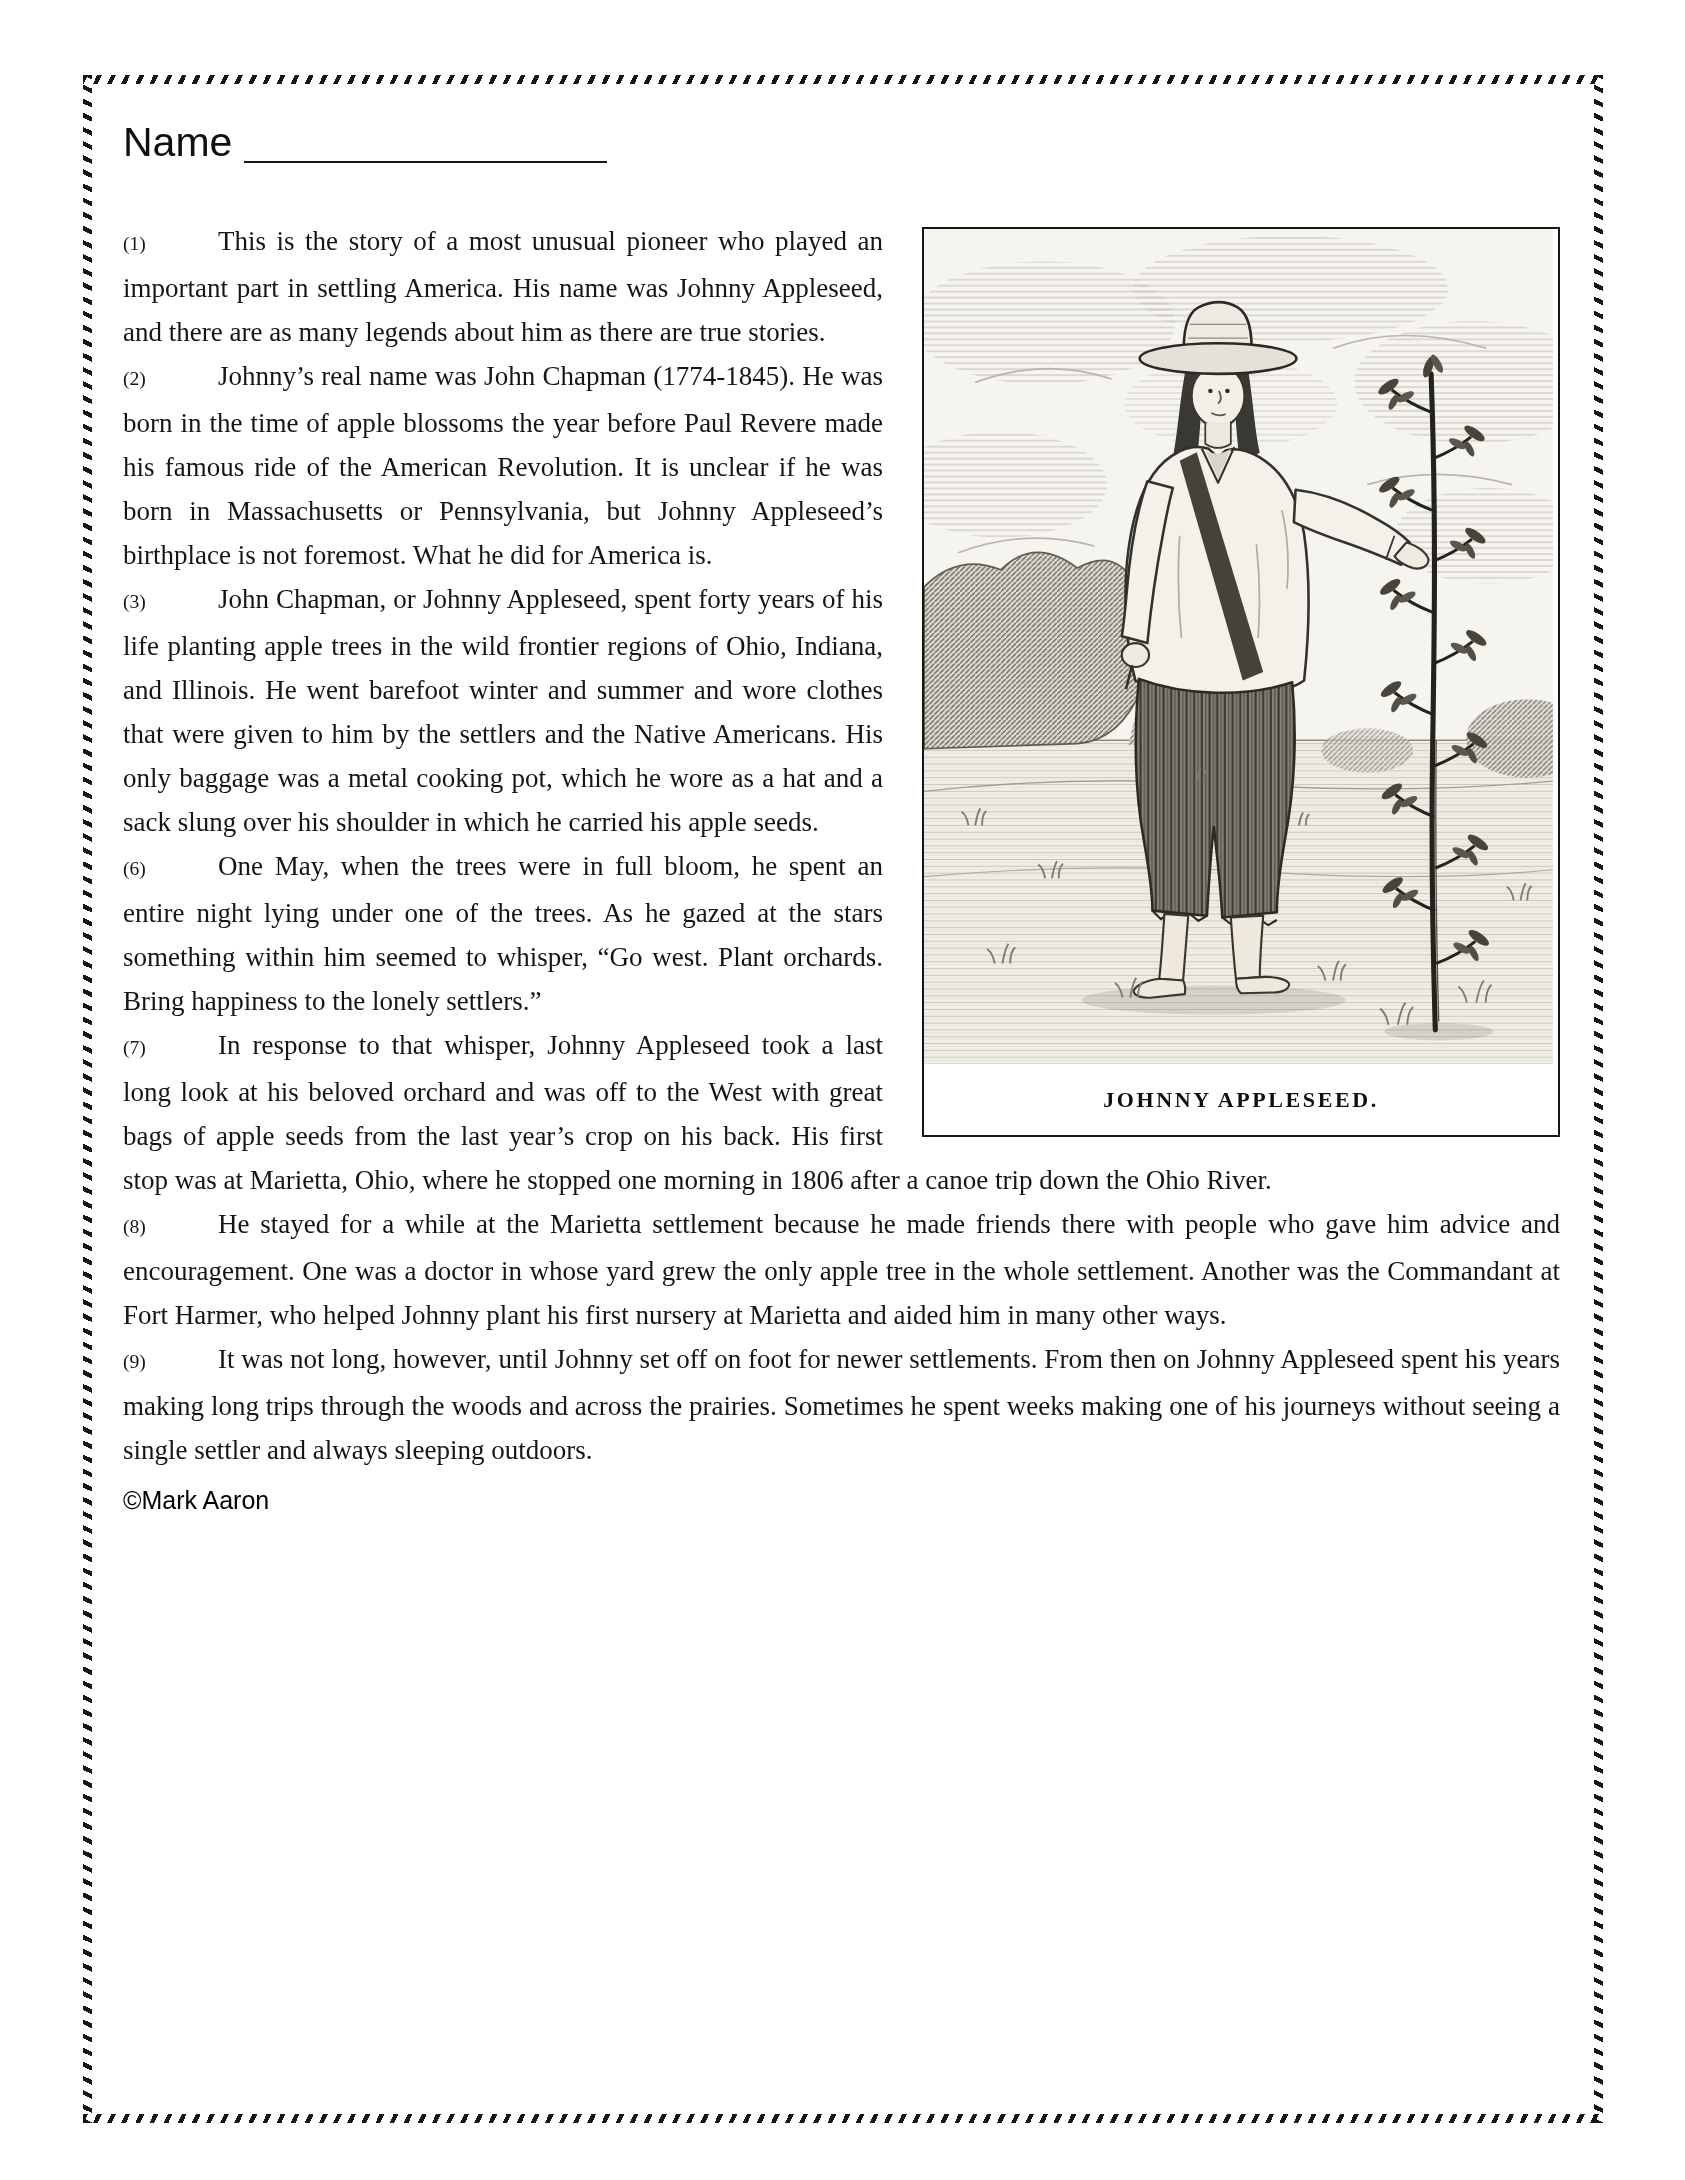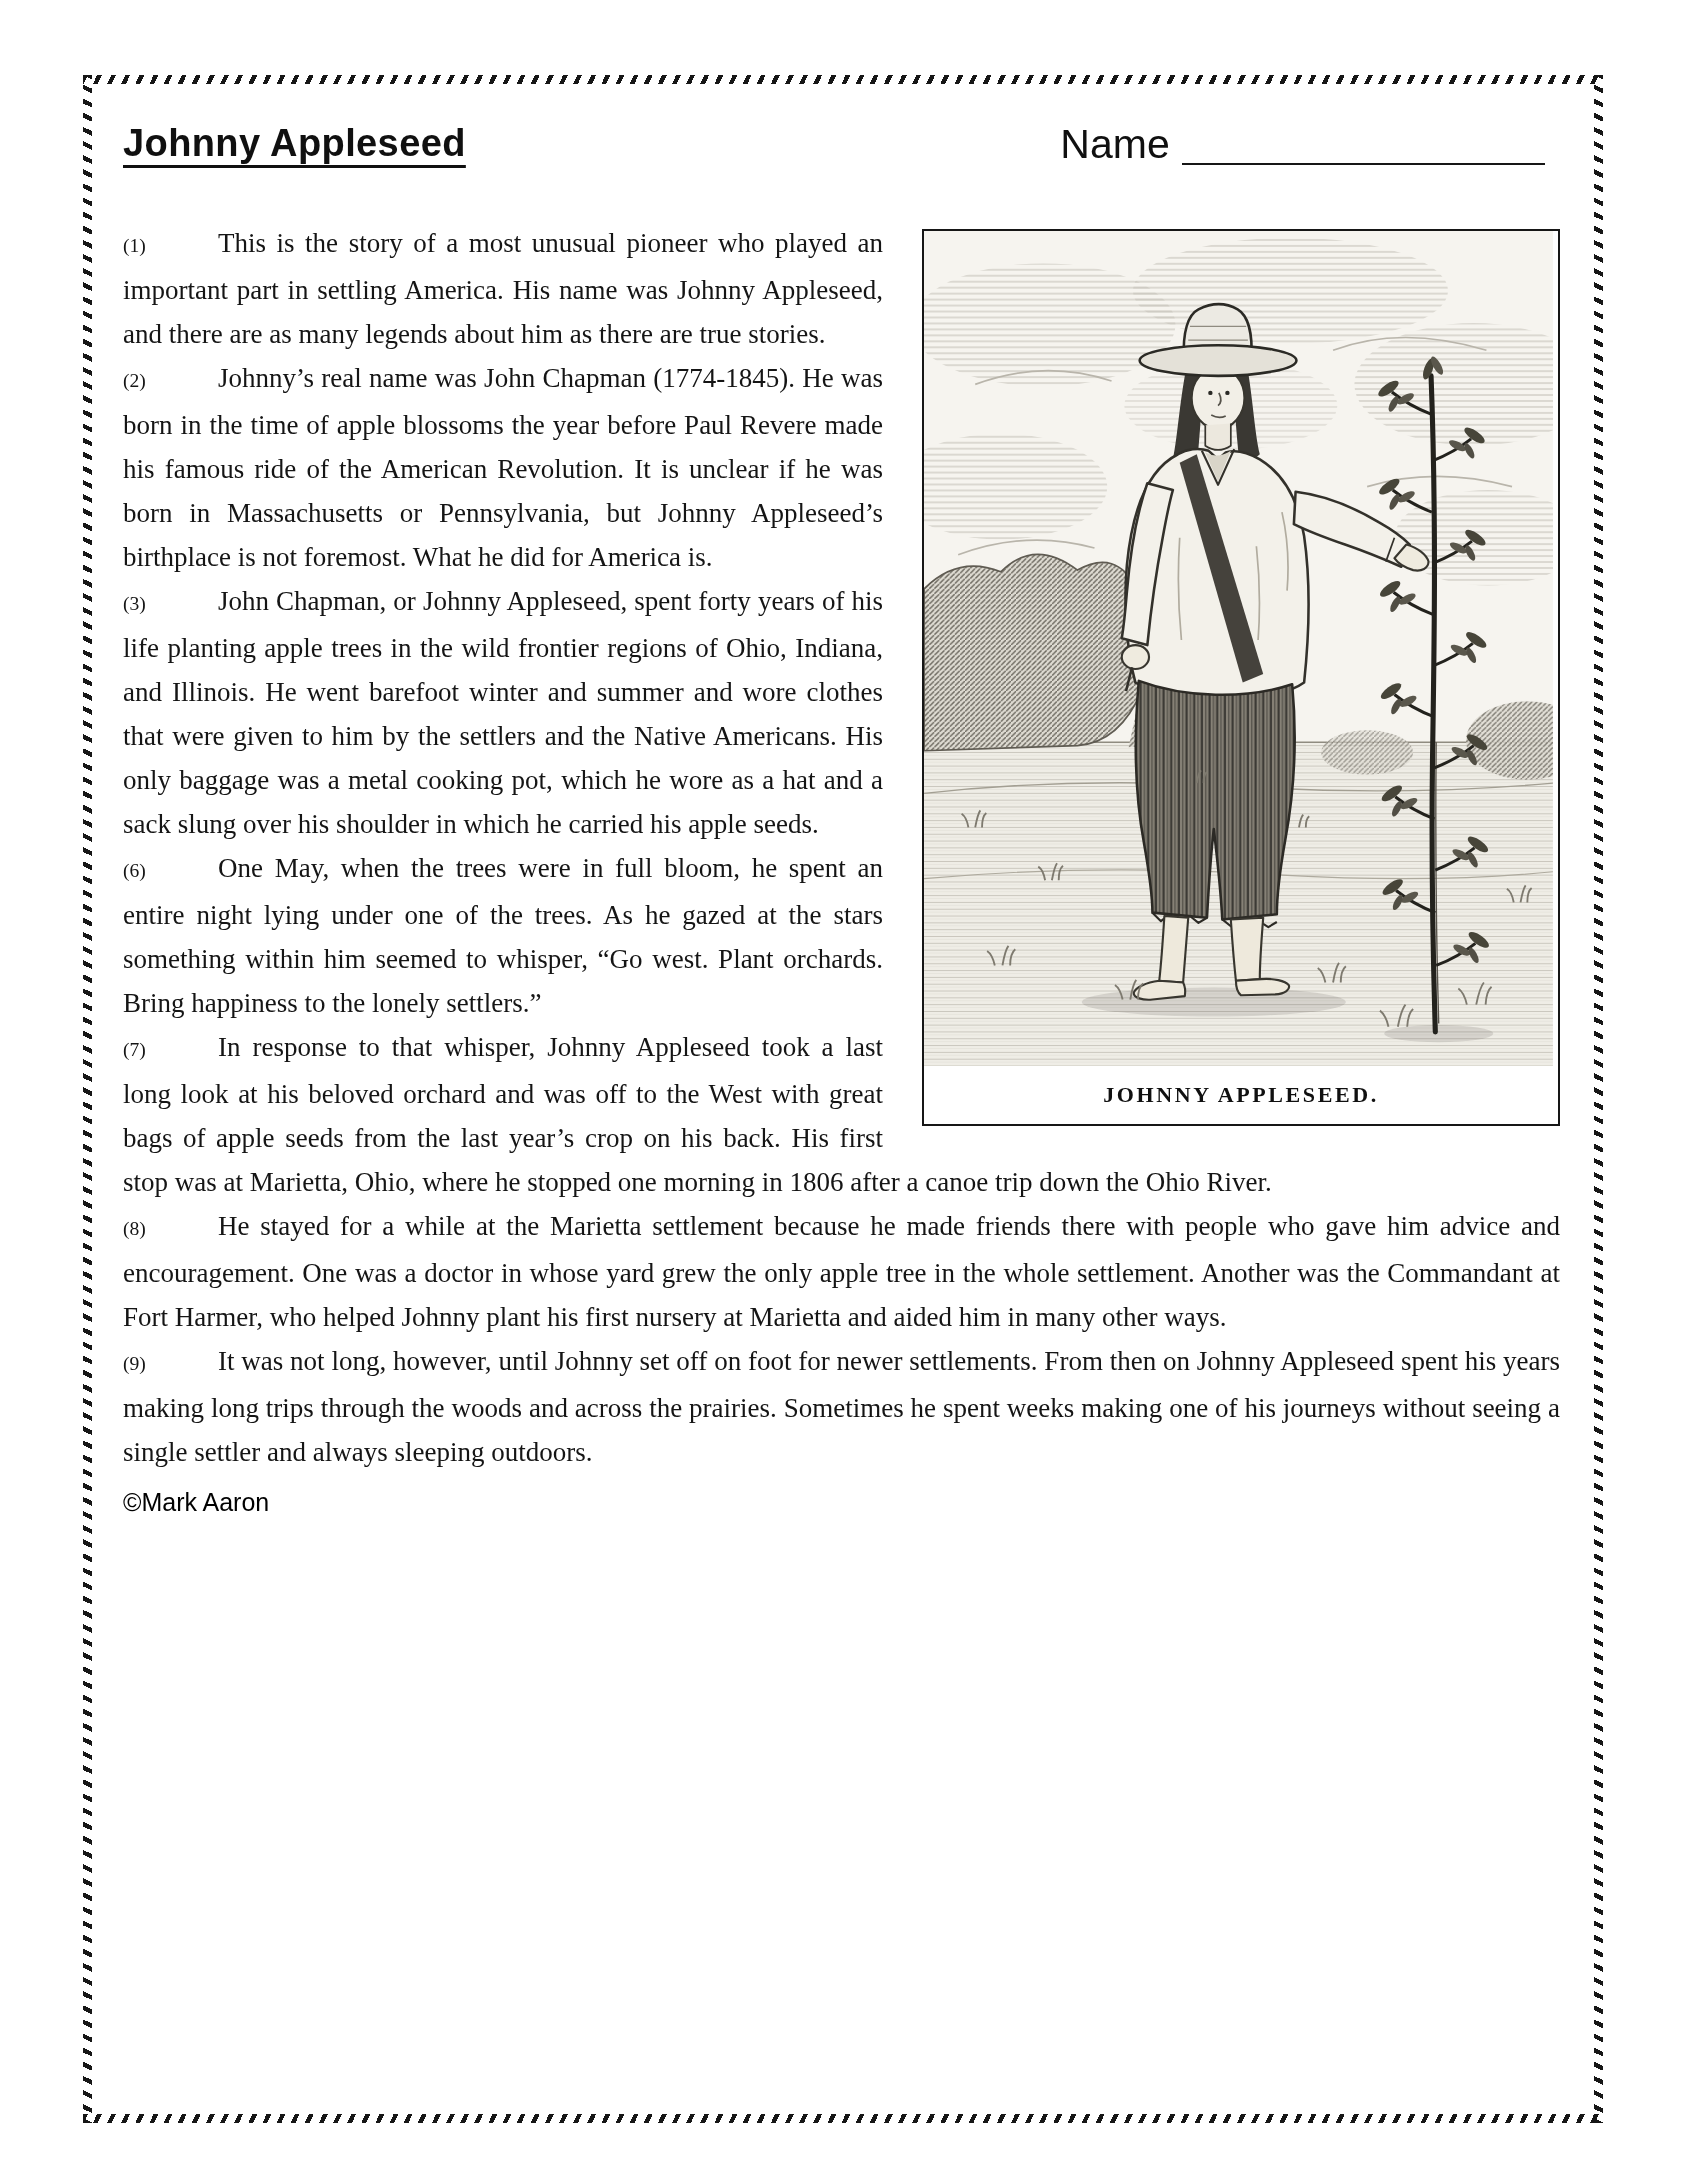--- a/index.html
+++ b/index.html
@@ -38,41 +38,40 @@
   .doc-body{font-size:27px;line-height:44px;text-align:justify;color:#151515;}
   .para{margin:0;font-family:Liberation Serif, serif;}
   .pnum{display:inline-block;width:95px;font-size:19.6px;color:#151515;}
 
   figure.illus{
     float:right;width:634px;margin:8.5px 0 12px 39px;
     border:2.6px solid #161616;background:#ffffff;padding:0;
   }
   figure.illus svg{display:block;width:629px;height:835px;}
   figure.illus figcaption{
-    height:58px;display:flex;align-items:center;justify-content:center;
+    height:71px;display:flex;align-items:center;justify-content:center;
     font-family:"Liberation Serif",serif;font-weight:bold;font-size:22px;
     letter-spacing:2.6px;color:#101010;
   }
 
   .footer{font-size:25px;margin-top:6.8px;color:#000000;text-align:left;}
 </style>
 </head>
 <body>
 
 <div class="page">
 
   <div class="b-edge b-top"></div>
   <div class="b-edge b-bottom"></div>
   <div class="b-edge b-left"></div>
   <div class="b-edge b-right"></div>
 
   <div class="content">
 
     <div class="header">
-      <div class="title">Johnny Appleseed</div>
       <div class="name-group">
         <span class="name-label">Name</span>
         <span class="name-line"></span>
       </div>
     </div>
 
     <div class="doc-body">
 
       <figure class="illus">
         <svg viewBox="0 0 738 980" xmlns="http://www.w3.org/2000/svg" role="img">

